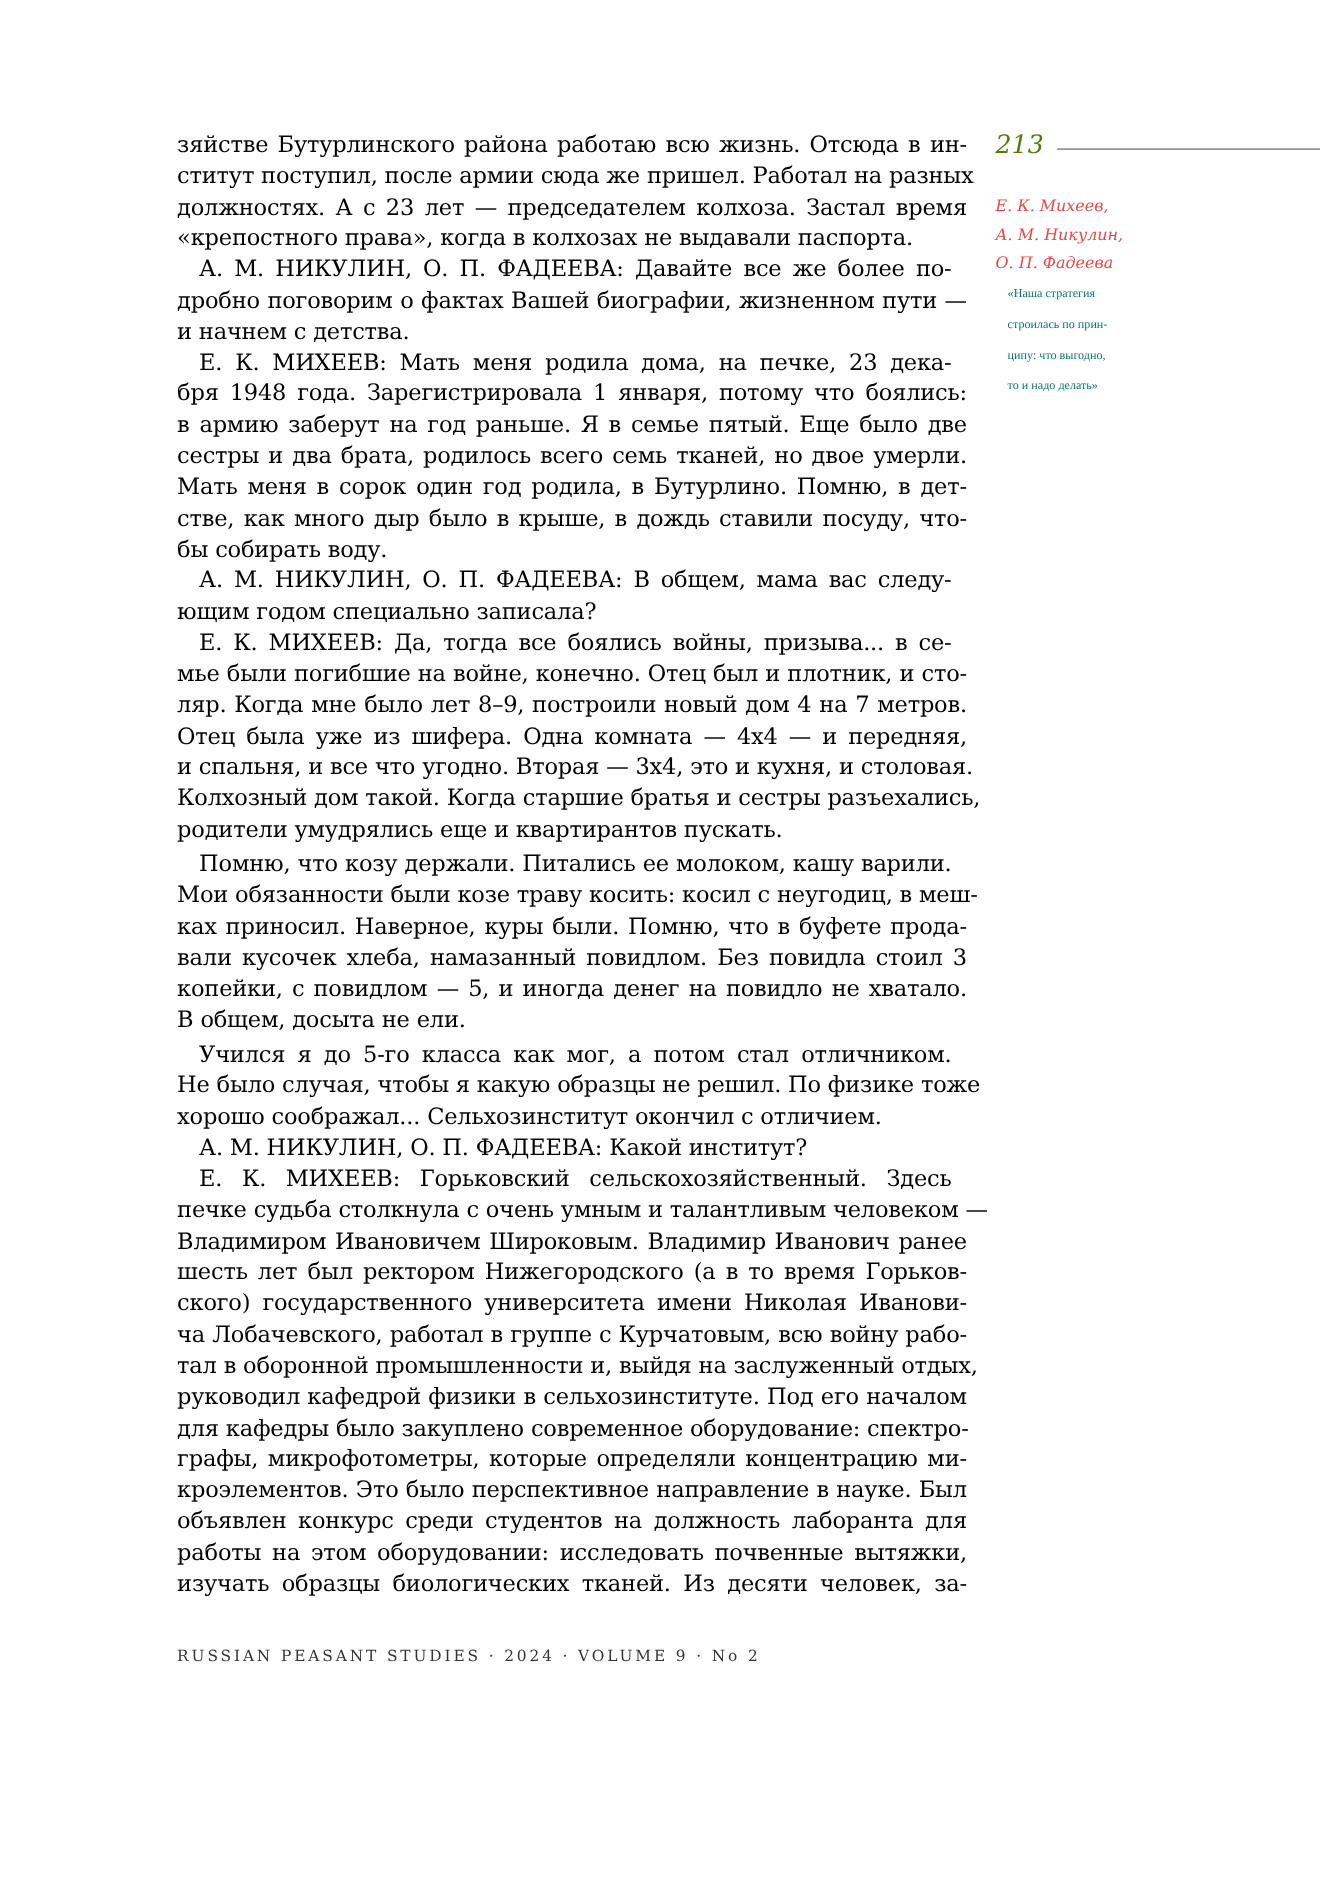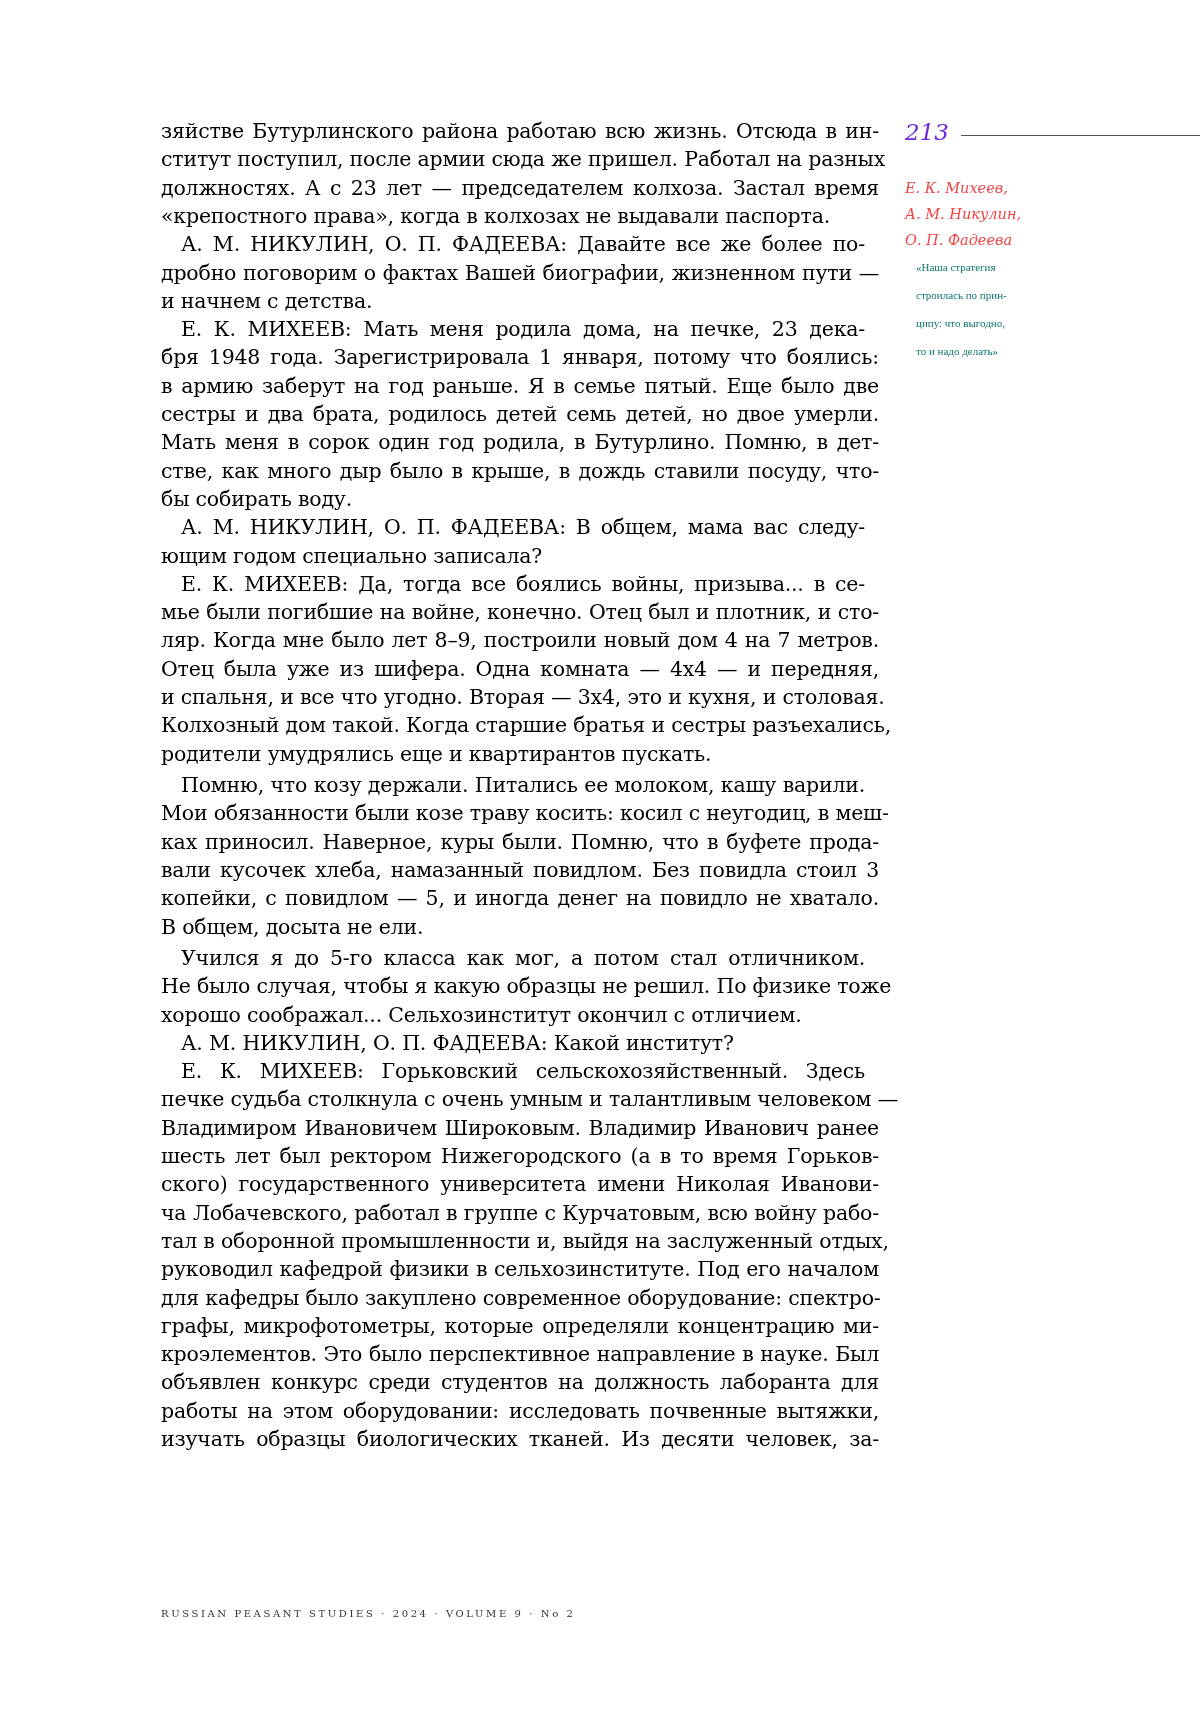--- a/index.html
+++ b/index.html
@@ -9,53 +9,53 @@
     .line {
       position: absolute; left: 0; width: 718px; height: 27px; white-space: nowrap;
       font-family: "DejaVu Serif", serif; font-size: 20.5px; line-height: 27px; color: #000000;
       text-align: justify; text-align-last: justify; letter-spacing: -0.2px;
     }
     .line.last { text-align-last: left; }
     .line.indent { left: 20px; width: 684px; }
     .side { position: absolute; left: 905px; top: 118px; width: 295px; }
     .pagenum {
       position: absolute; left: 0; top: 0; font-family: "DejaVu Serif", serif; font-style: italic;
-      font-size: 23px; color: #6d28d9; line-height: 28px;
+      font-size: 23px; color: #4d7c0f; line-height: 28px;
     }
     .pagerule { position: absolute; left: 56px; top: 17px; width: 239px; height: 1px; background: #555; }
     .side-author {
       position: absolute; left: 0; font-family: "DejaVu Serif", serif; font-style: italic;
       font-size: 14.5px; color: #ef4444; line-height: 26px; white-space: nowrap;
     }
     .side-quote {
       position: absolute; left: 11px; font-family: "Liberation Serif", serif;
       font-size: 11px; color: #0f766e; line-height: 26px; white-space: nowrap;
     }
     .footer {
-      position: absolute; left: 161px; top: 1608px; font-family: "DejaVu Serif", serif;
-      font-size: 10px; letter-spacing: 2.6px; color: #333; white-space: nowrap;
+      position: absolute; left: 161px; top: 1498px; font-family: "DejaVu Serif", serif;
+      font-size: 14px; letter-spacing: 2.6px; color: #333; white-space: nowrap;
     }
   </style>
 </head>
 <body>
 
 <div class="page">
 
   <div class="main">
     <div class="line" style="top:0px">зяйстве Бутурлинского района работаю всю жизнь. Отсюда в ин-</div>
     <div class="line" style="top:28.3px">ститут поступил, после армии сюда же пришел. Работал на разных</div>
     <div class="line" style="top:56.6px">должностях. А с 23 лет — председателем колхоза. Застал время</div>
     <div class="line last" style="top:84.9px">«крепостного права», когда в колхозах не выдавали паспорта.</div>
     <div class="line indent" style="top:113.2px">А. М. НИКУЛИН, О. П. ФАДЕЕВА: Давайте все же более по-</div>
     <div class="line" style="top:141.5px">дробно поговорим о фактах Вашей биографии, жизненном пути —</div>
     <div class="line last" style="top:169.8px">и начнем с детства.</div>
     <div class="line indent" style="top:198.1px">Е. К. МИХЕЕВ: Мать меня родила дома, на печке, 23 дека-</div>
     <div class="line" style="top:226.4px">бря 1948 года. Зарегистрировала 1 января, потому что боялись:</div>
     <div class="line" style="top:254.7px">в армию заберут на год раньше. Я в семье пятый. Еще было две</div>
-    <div class="line" style="top:283px">сестры и два брата, родилось детей семь детей, но двое умерли.</div>
+    <div class="line" style="top:283px">сестры и два брата, родилось всего семь тканей, но двое умерли.</div>
     <div class="line" style="top:311.3px">Мать меня в сорок один год родила, в Бутурлино. Помню, в дет-</div>
     <div class="line" style="top:339.6px">стве, как много дыр было в крыше, в дождь ставили посуду, что-</div>
     <div class="line last" style="top:367.9px">бы собирать воду.</div>
     <div class="line indent" style="top:396.2px">А. М. НИКУЛИН, О. П. ФАДЕЕВА: В общем, мама вас следу-</div>
     <div class="line last" style="top:424.5px">ющим годом специально записала?</div>
     <div class="line indent" style="top:452.8px">Е. К. МИХЕЕВ: Да, тогда все боялись войны, призыва... в се-</div>
     <div class="line" style="top:481.1px">мье были погибшие на войне, конечно. Отец был и плотник, и сто-</div>
     <div class="line" style="top:509.4px">ляр. Когда мне было лет 8–9, построили новый дом 4 на 7 метров.</div>
     <div class="line" style="top:537.7px">Отец была уже из шифера. Одна комната — 4x4 — и передняя,</div>
     <div class="line" style="top:566px">и спальня, и все что угодно. Вторая — 3x4, это и кухня, и столовая.</div>

